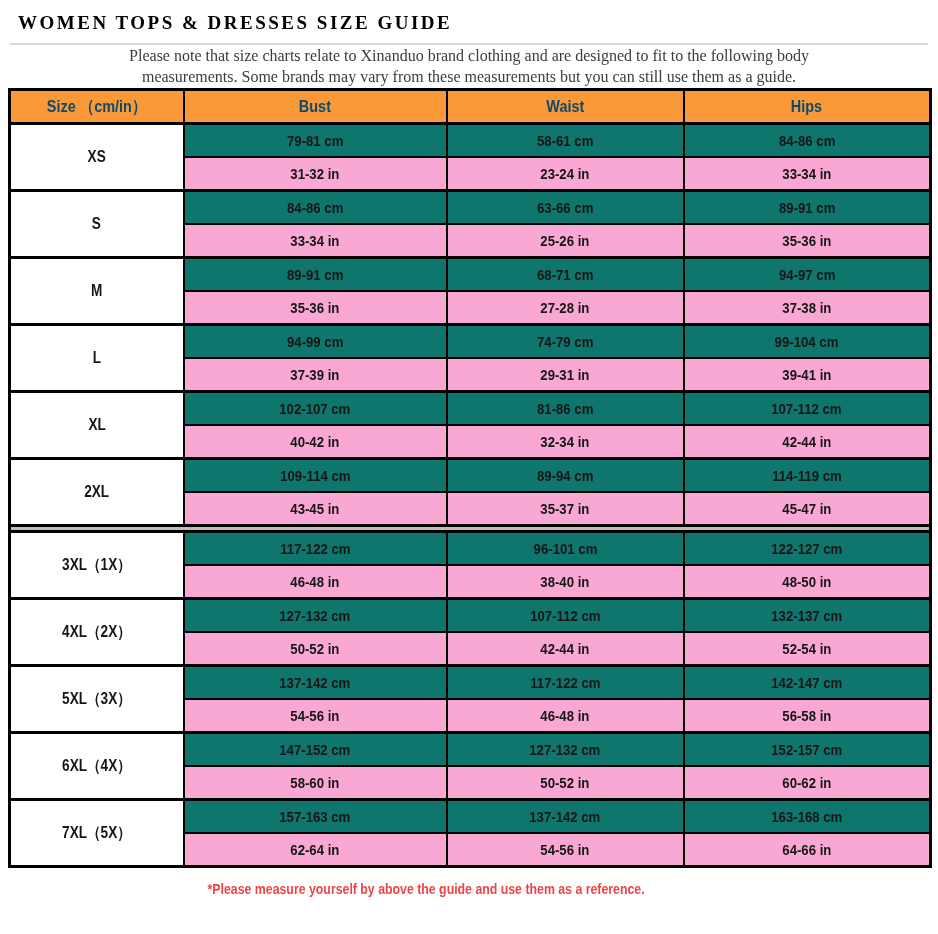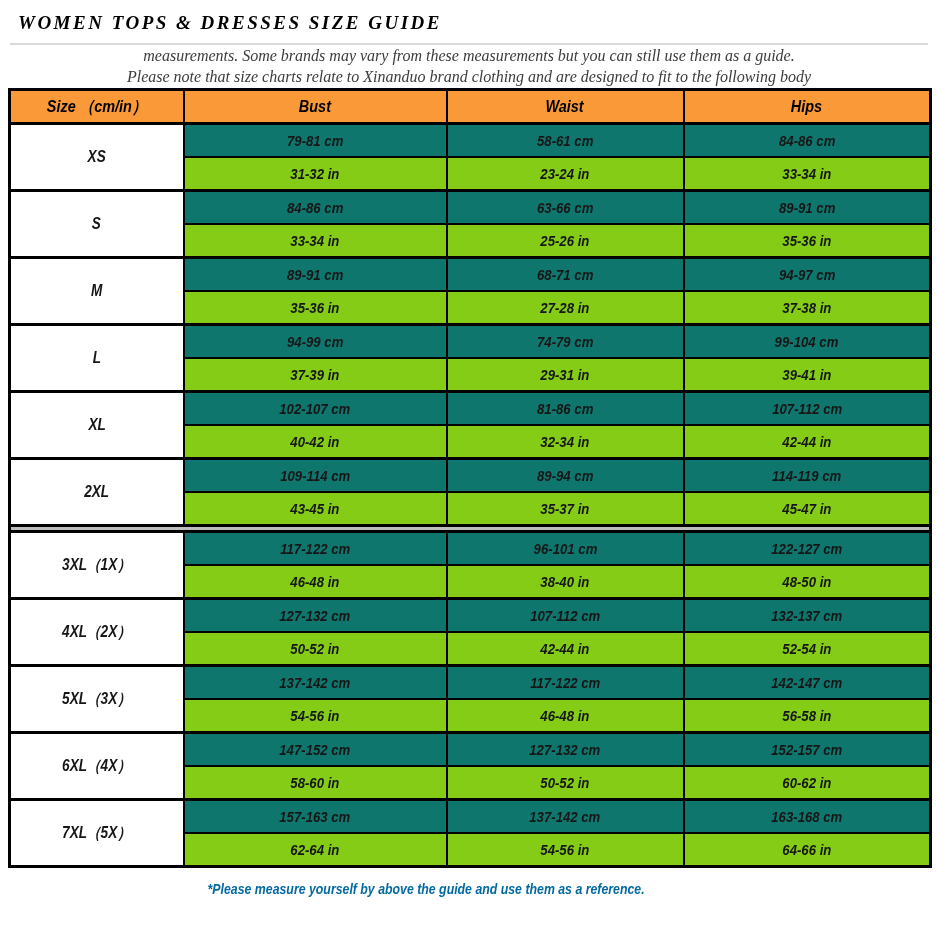--- a/index.html
+++ b/index.html
@@ -3,21 +3,21 @@
 <meta charset="utf-8">
 <style>
   html, body {
     margin: 0; padding: 0;
     width: 938px; height: 934px;
     background: #ffffff;
     font-family: "Liberation Sans", sans-serif;
     position: relative;
     overflow: hidden;
   }
-  .page { position: absolute; inset: 0; font-style: italic; }
+  .page { position: absolute; inset: 0; }
 
   .title {
     position: absolute; left: 18px; top: 12px;
     font-family: "Liberation Serif", serif;
     font-weight: bold; font-size: 19px;
     letter-spacing: 2.5px; color: #000000;
     white-space: nowrap;
   }
   .title-rule {
     position: absolute; left: 10px; top: 43px;
@@ -40,70 +40,70 @@
   .size-table th, .size-table td {
     border-left: 2px solid #000000;
     border-right: 2px solid #000000;
     text-align: center;
     vertical-align: middle;
     padding: 0;
     overflow: hidden;
   }
   .size-table th {
     background: #fa9938;
-    color: #000000;
+    color: #0c4a6e;
     height: 31px;
     font-size: 17px;
     font-weight: bold;
     border-bottom: 3px solid #000000;
   }
   .size-table td {
     height: 31px;
     font-size: 15.5px;
     font-weight: bold;
     color: #161616;
   }
   tbody.block { border-top: 3px solid #000000; }
   tr.cm td { background: #0f766e; }
   tr.cm td.size-cell { background: #ffffff; }
   tr.cm td.val { border-bottom: 2px solid #000000; }
-  tr.inch td { background: #84cc16; }
+  tr.inch td { background: #f9a8d4; }
   td.size-cell { font-size: 16px; text-align: center; }
   tbody.sep td {
     height: 3px;
     background: #bdbdbd;
     border-top: 3px solid #000000;
     border-bottom: 3px solid #000000;
     border-left: none; border-right: none;
   }
   .cond {
     display: inline-block;
     transform: scaleX(0.85);
     transform-origin: center;
     white-space: nowrap;
   }
   .footnotes {
     position: absolute; left: 0; top: 879px; width: 852px;
     text-align: center;
-    color: #0369a1;
+    color: #ef4444;
     font-weight: bold;
     font-size: 14.5px;
     line-height: 21px;
   }
 </style>
 </head>
 <body>
 
 <div class="page">
 
   <div class="title">WOMEN TOPS &amp; DRESSES SIZE GUIDE</div>
   <div class="title-rule"></div>
   <div class="subtitle">
+    <div>Please note that size charts relate to  Xinanduo brand clothing and are designed to fit to the following body</div>
     <div>measurements. Some brands may vary from these measurements but you can still use them as a guide.</div>
-    <div>Please note that size charts relate to  Xinanduo brand clothing and are designed to fit to the following body</div>
   </div>
 
   <table class="size-table">
     <colgroup>
       <col style="width:174px">
         <col style="width:263px">
         <col style="width:237px">
         <col style="width:247px">
     </colgroup>
     <thead>

